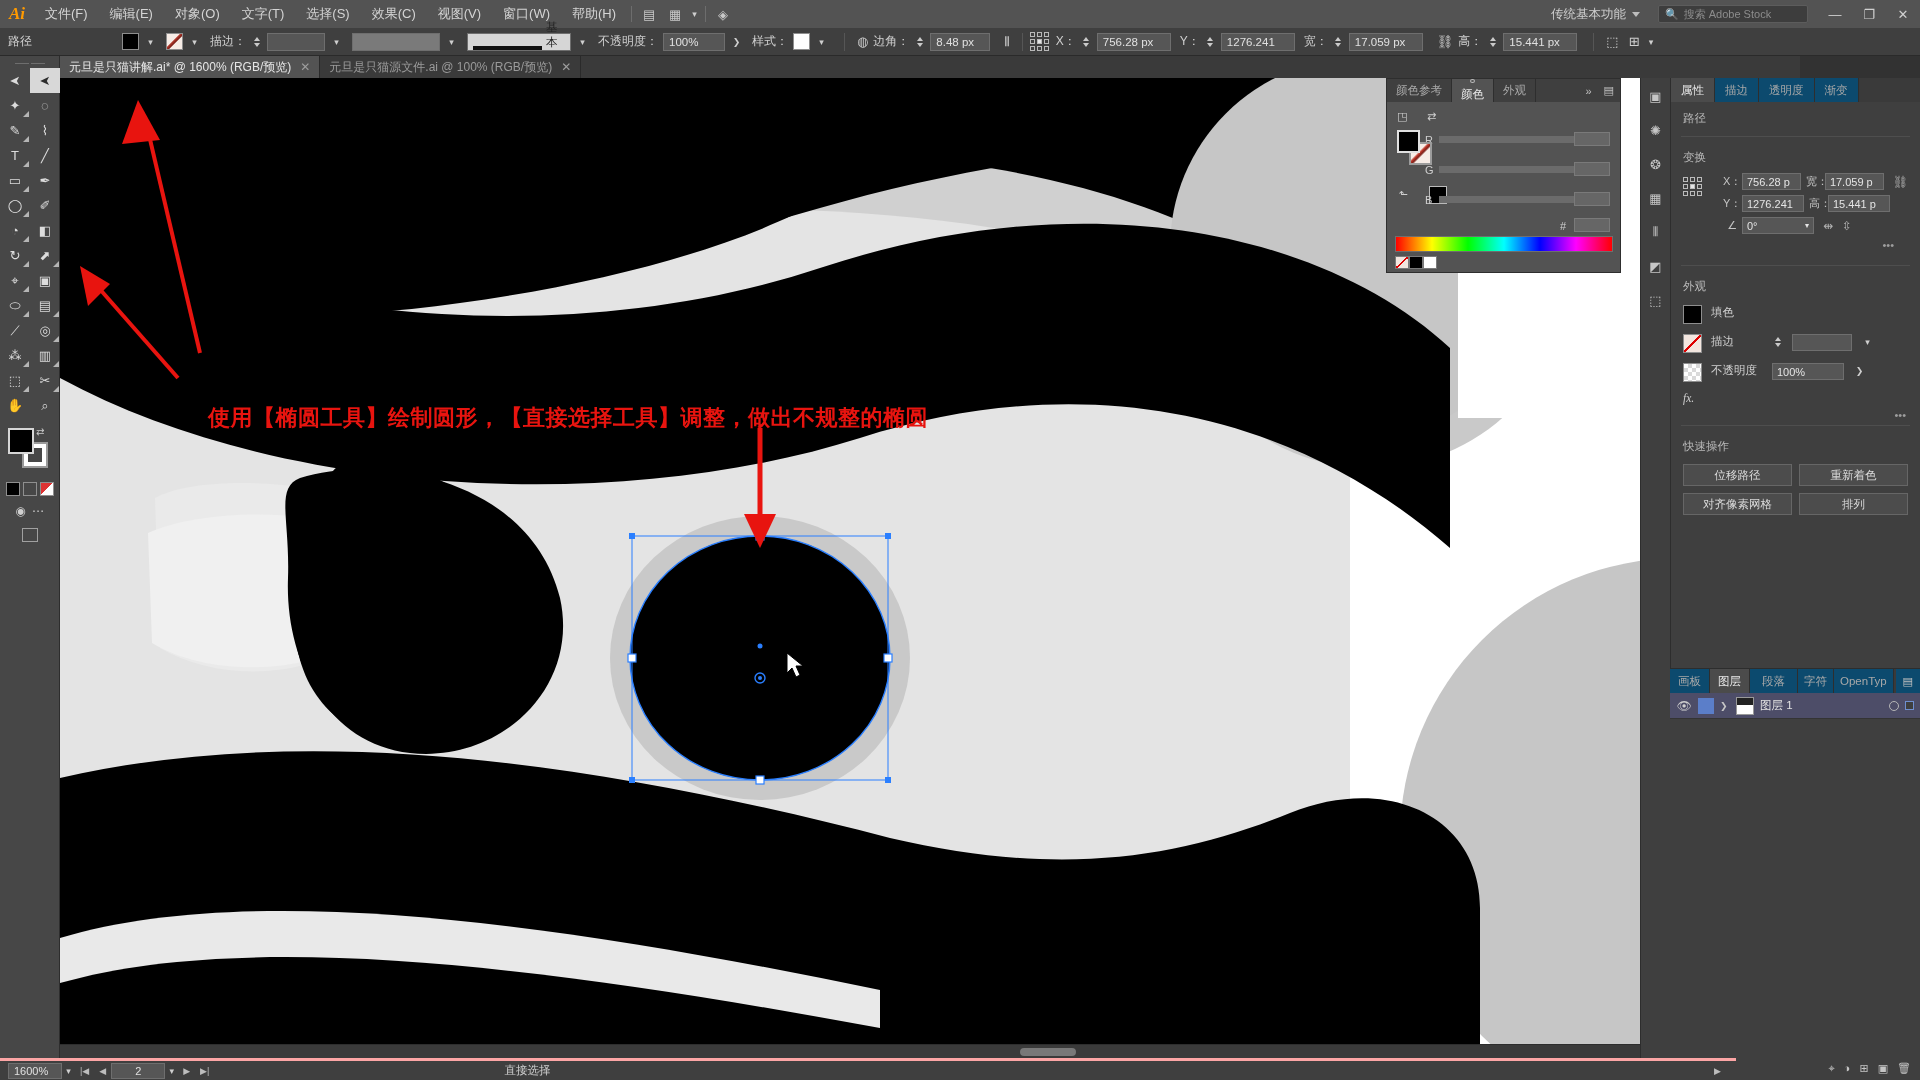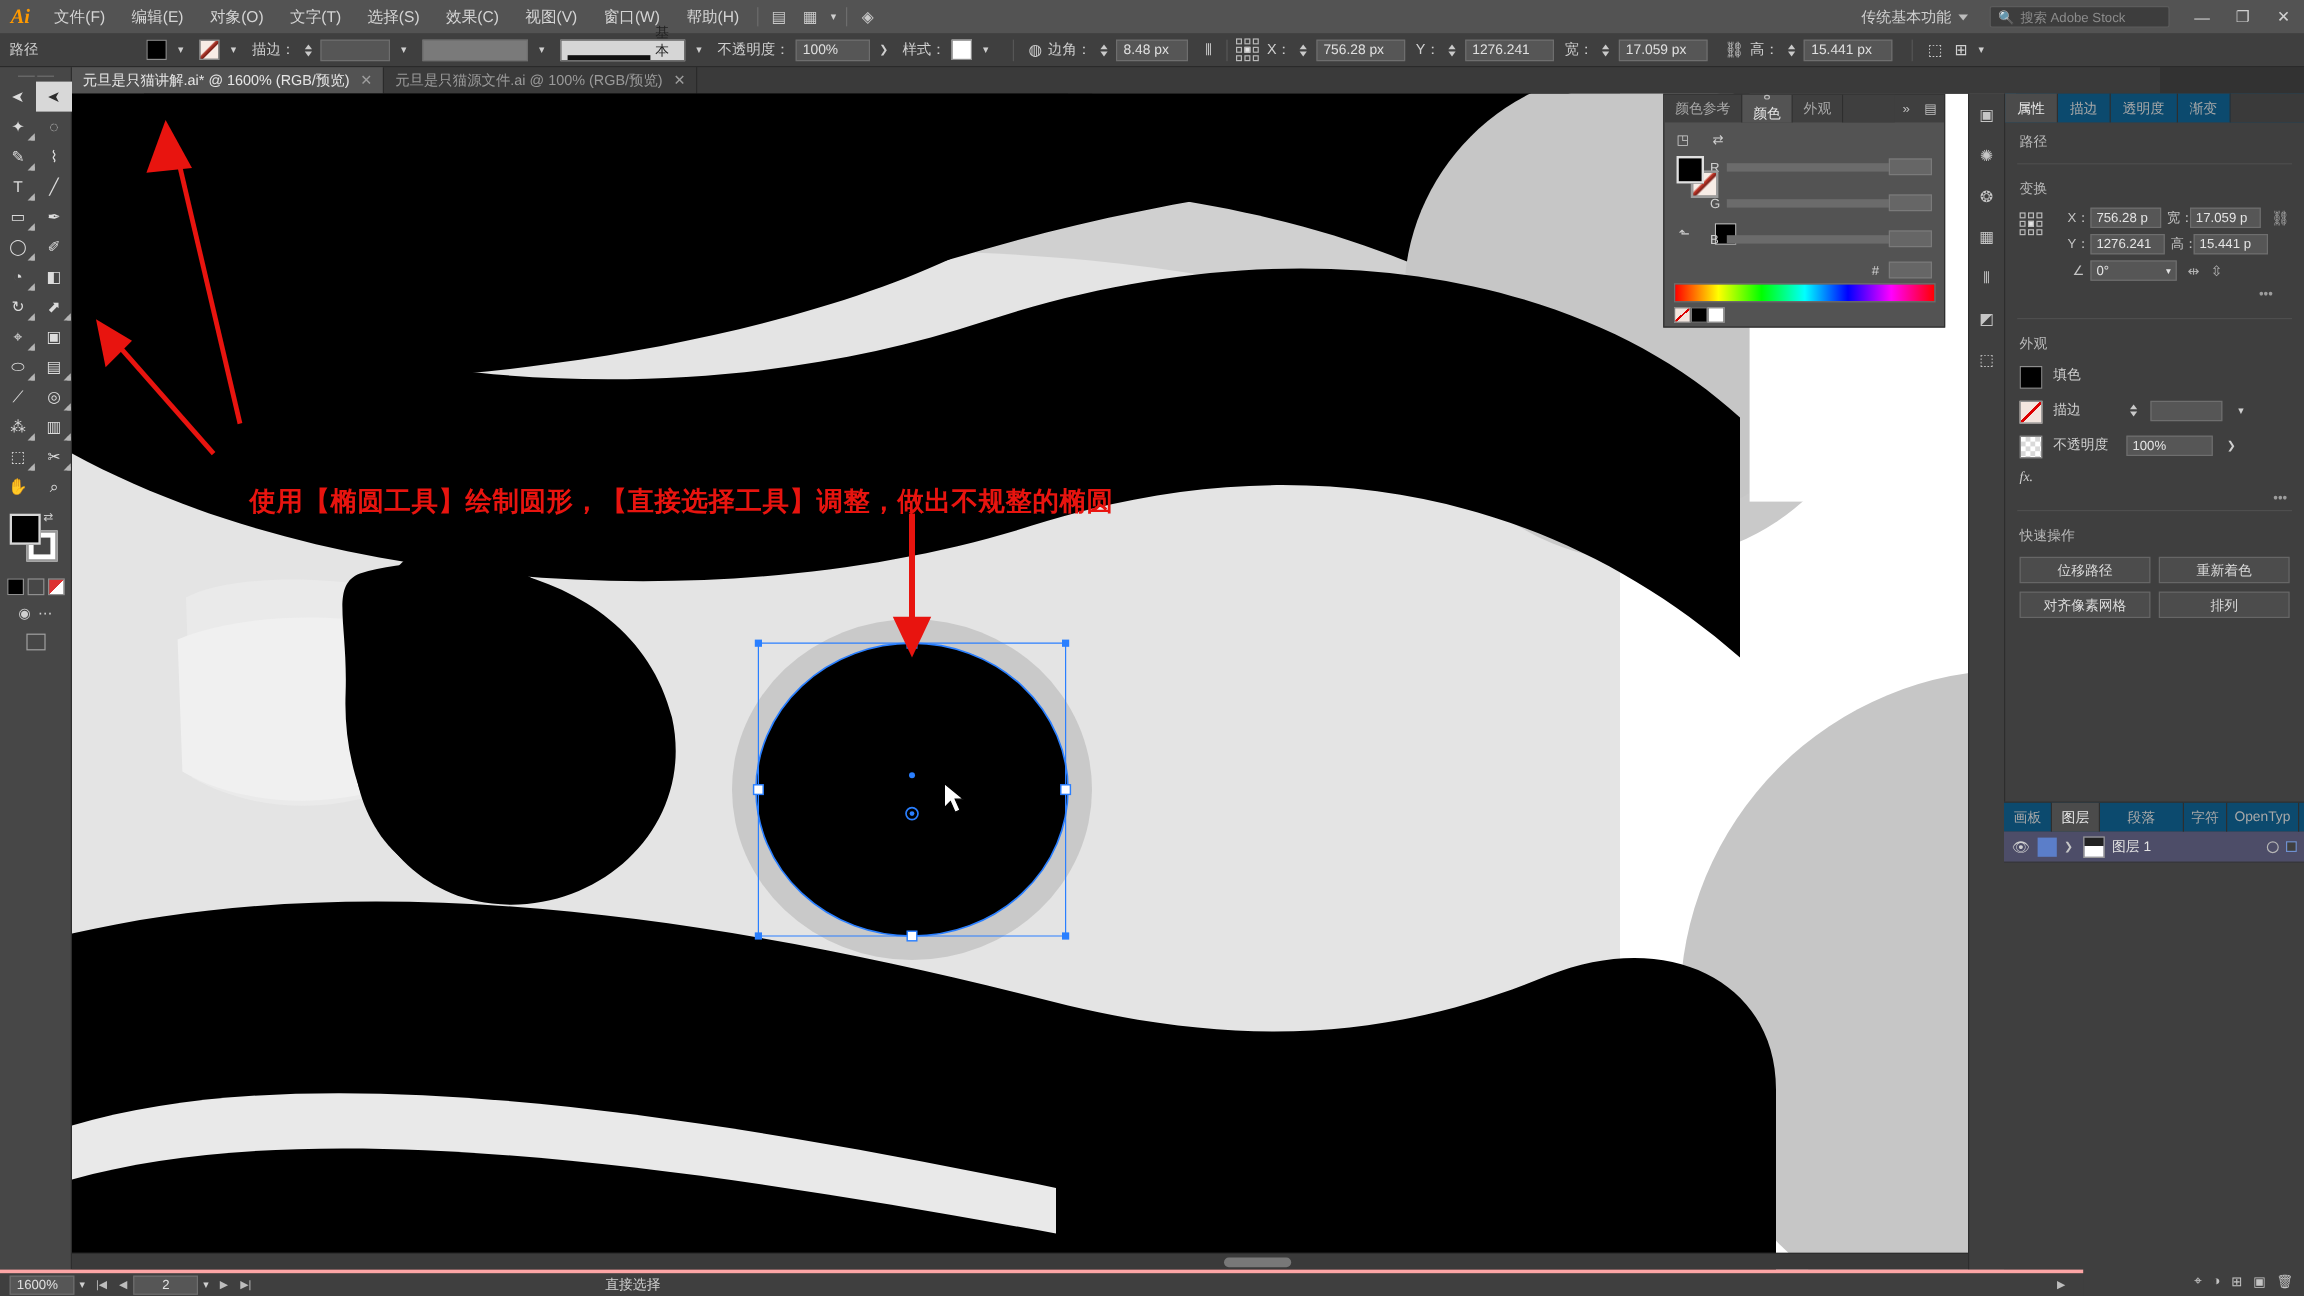--- a/index.html
+++ b/index.html
@@ -730,21 +730,21 @@
   </div>
 
   <div class="layers">
     <div class="pnl-tabs">
       <div class="pnl-tab" style="padding:0 8px;">
         <span>画板</span>
       </div>
       <div class="pnl-tab active" style="padding:0 8px;">
         <span>图层</span>
       </div>
-      <div class="pnl-tab" style="padding:0 23px;font-family:Liberation Serif, serif;">
+      <div class="pnl-tab" style="padding:0 12px;font-family:Liberation Serif, serif;">
         <span>段落</span>
       </div>
       <div class="pnl-tab" style="padding:0 6px;">
         <span>字符</span>
       </div>
       <div class="pnl-tab" style="padding:0 6px;">
         <span>OpenTyp</span>
       </div>
       <div class="grow"></div>
       <div class="pnl-menu">▤</div>

